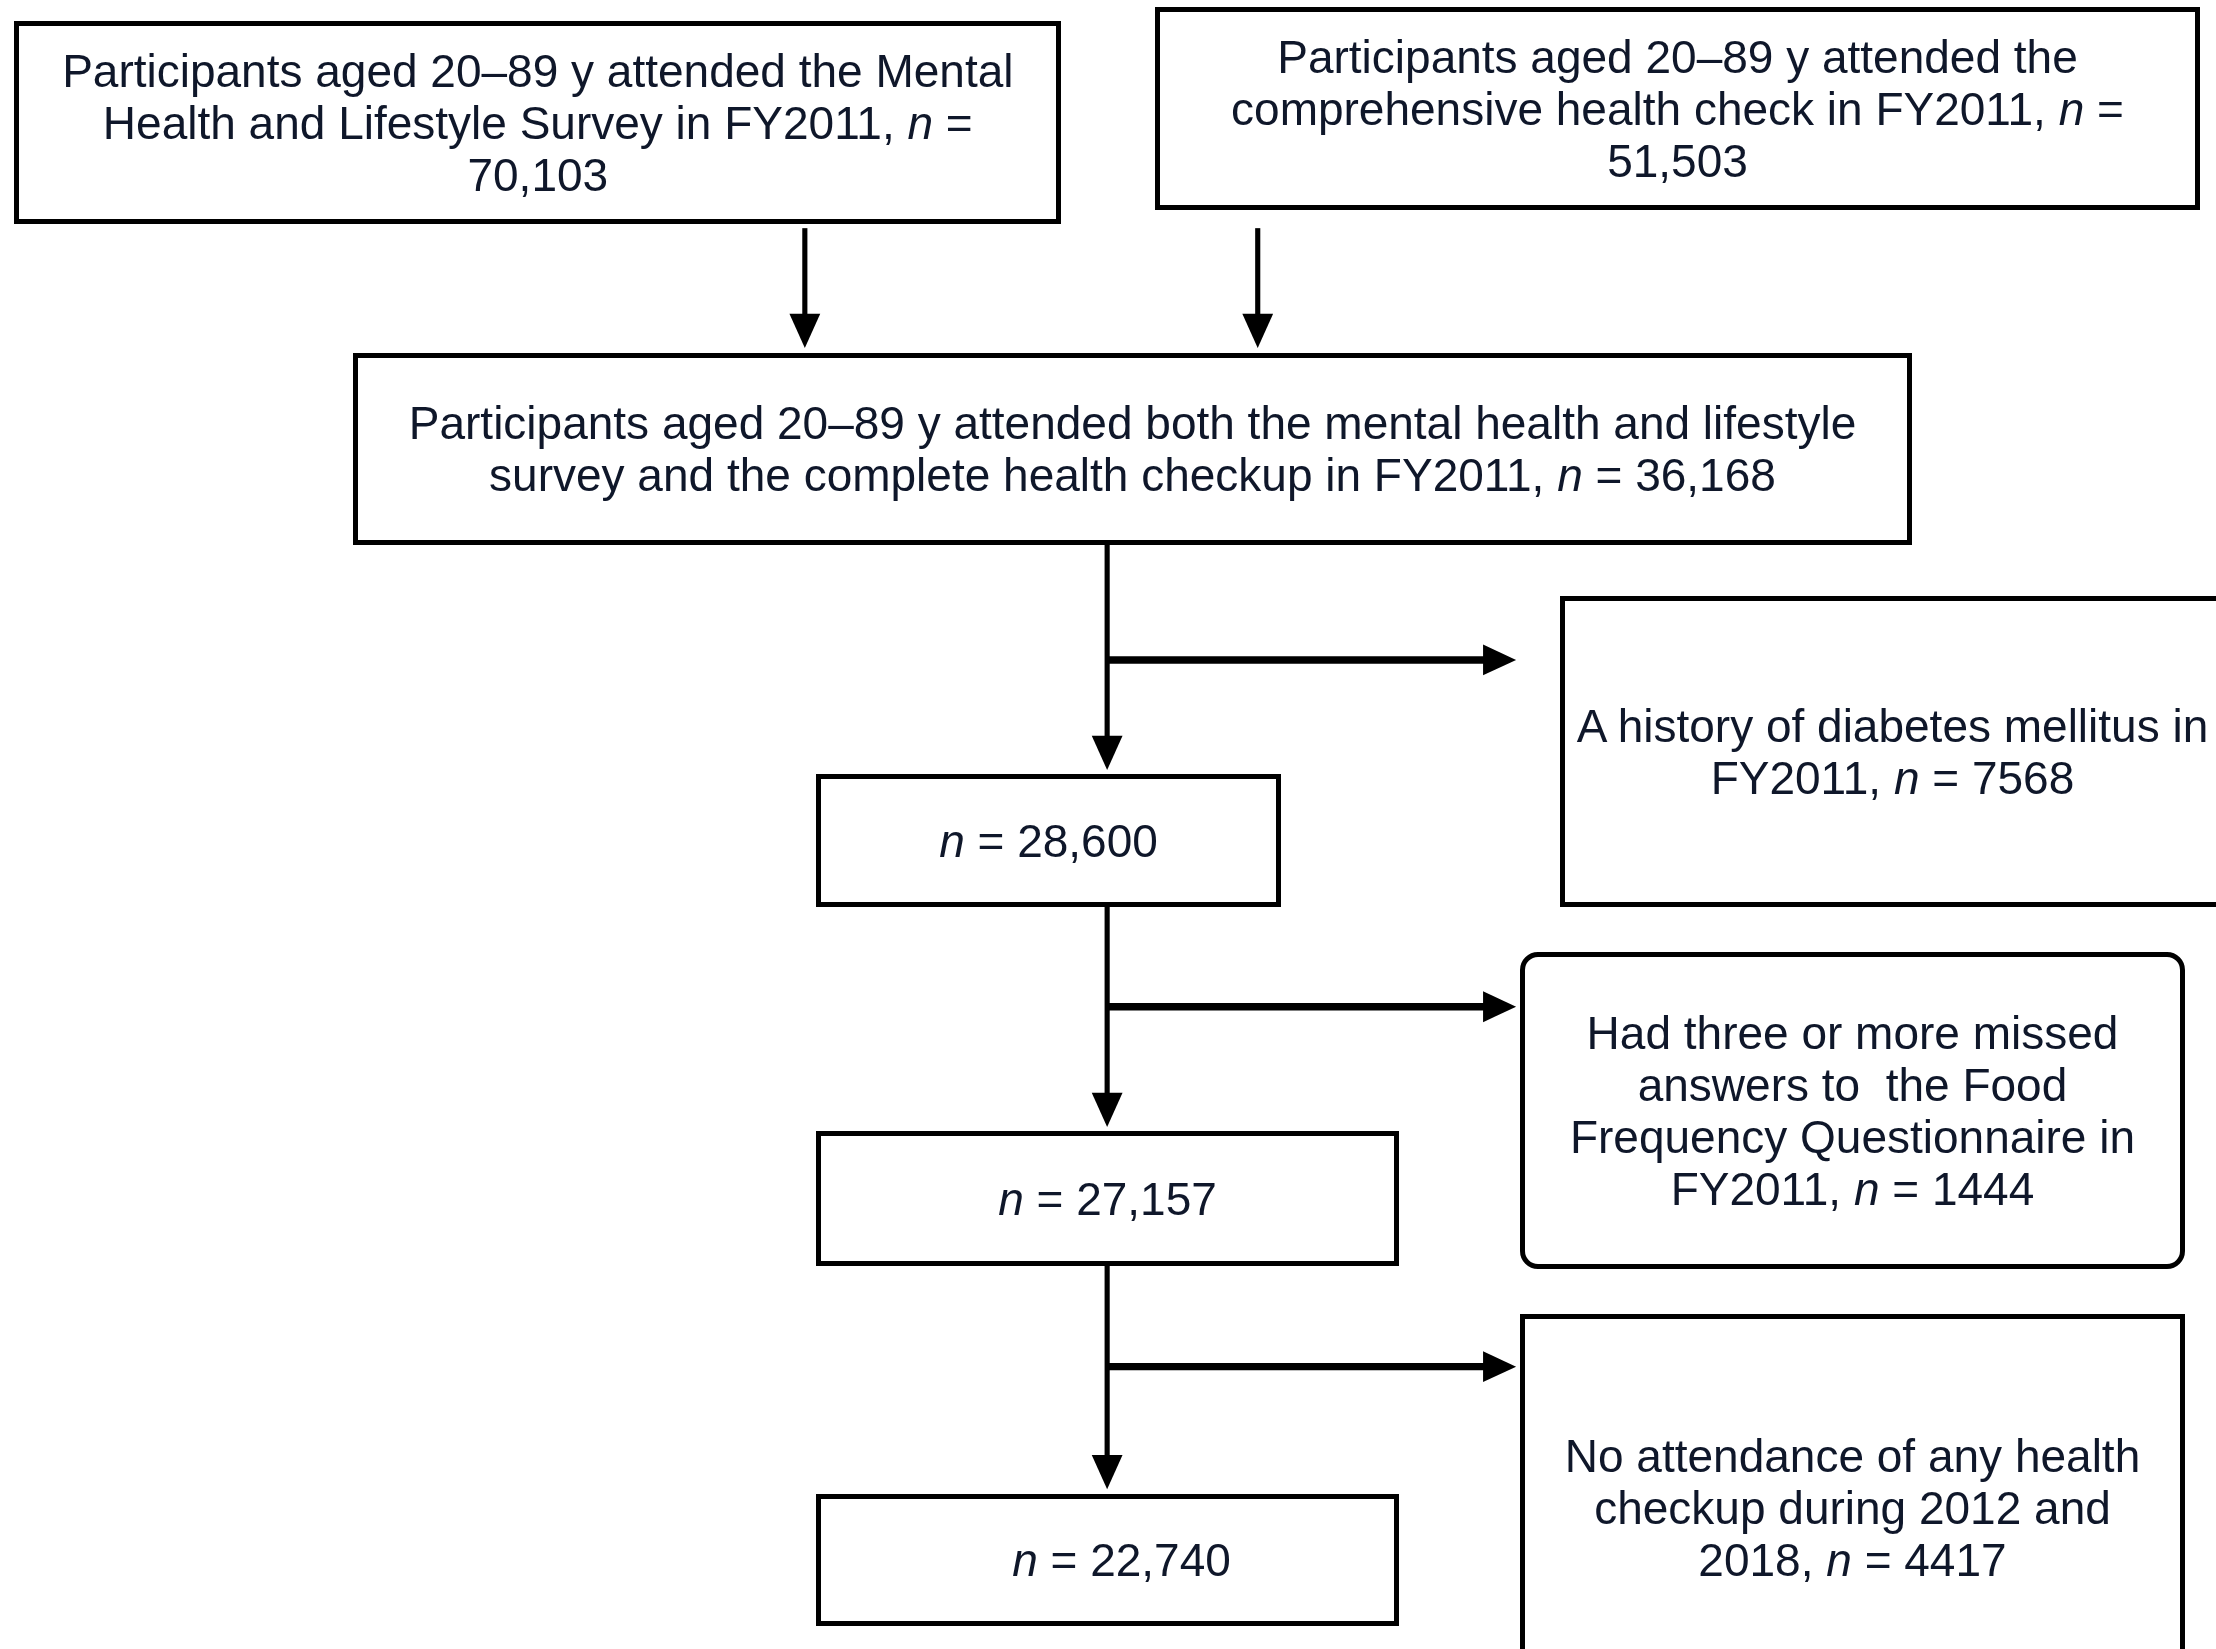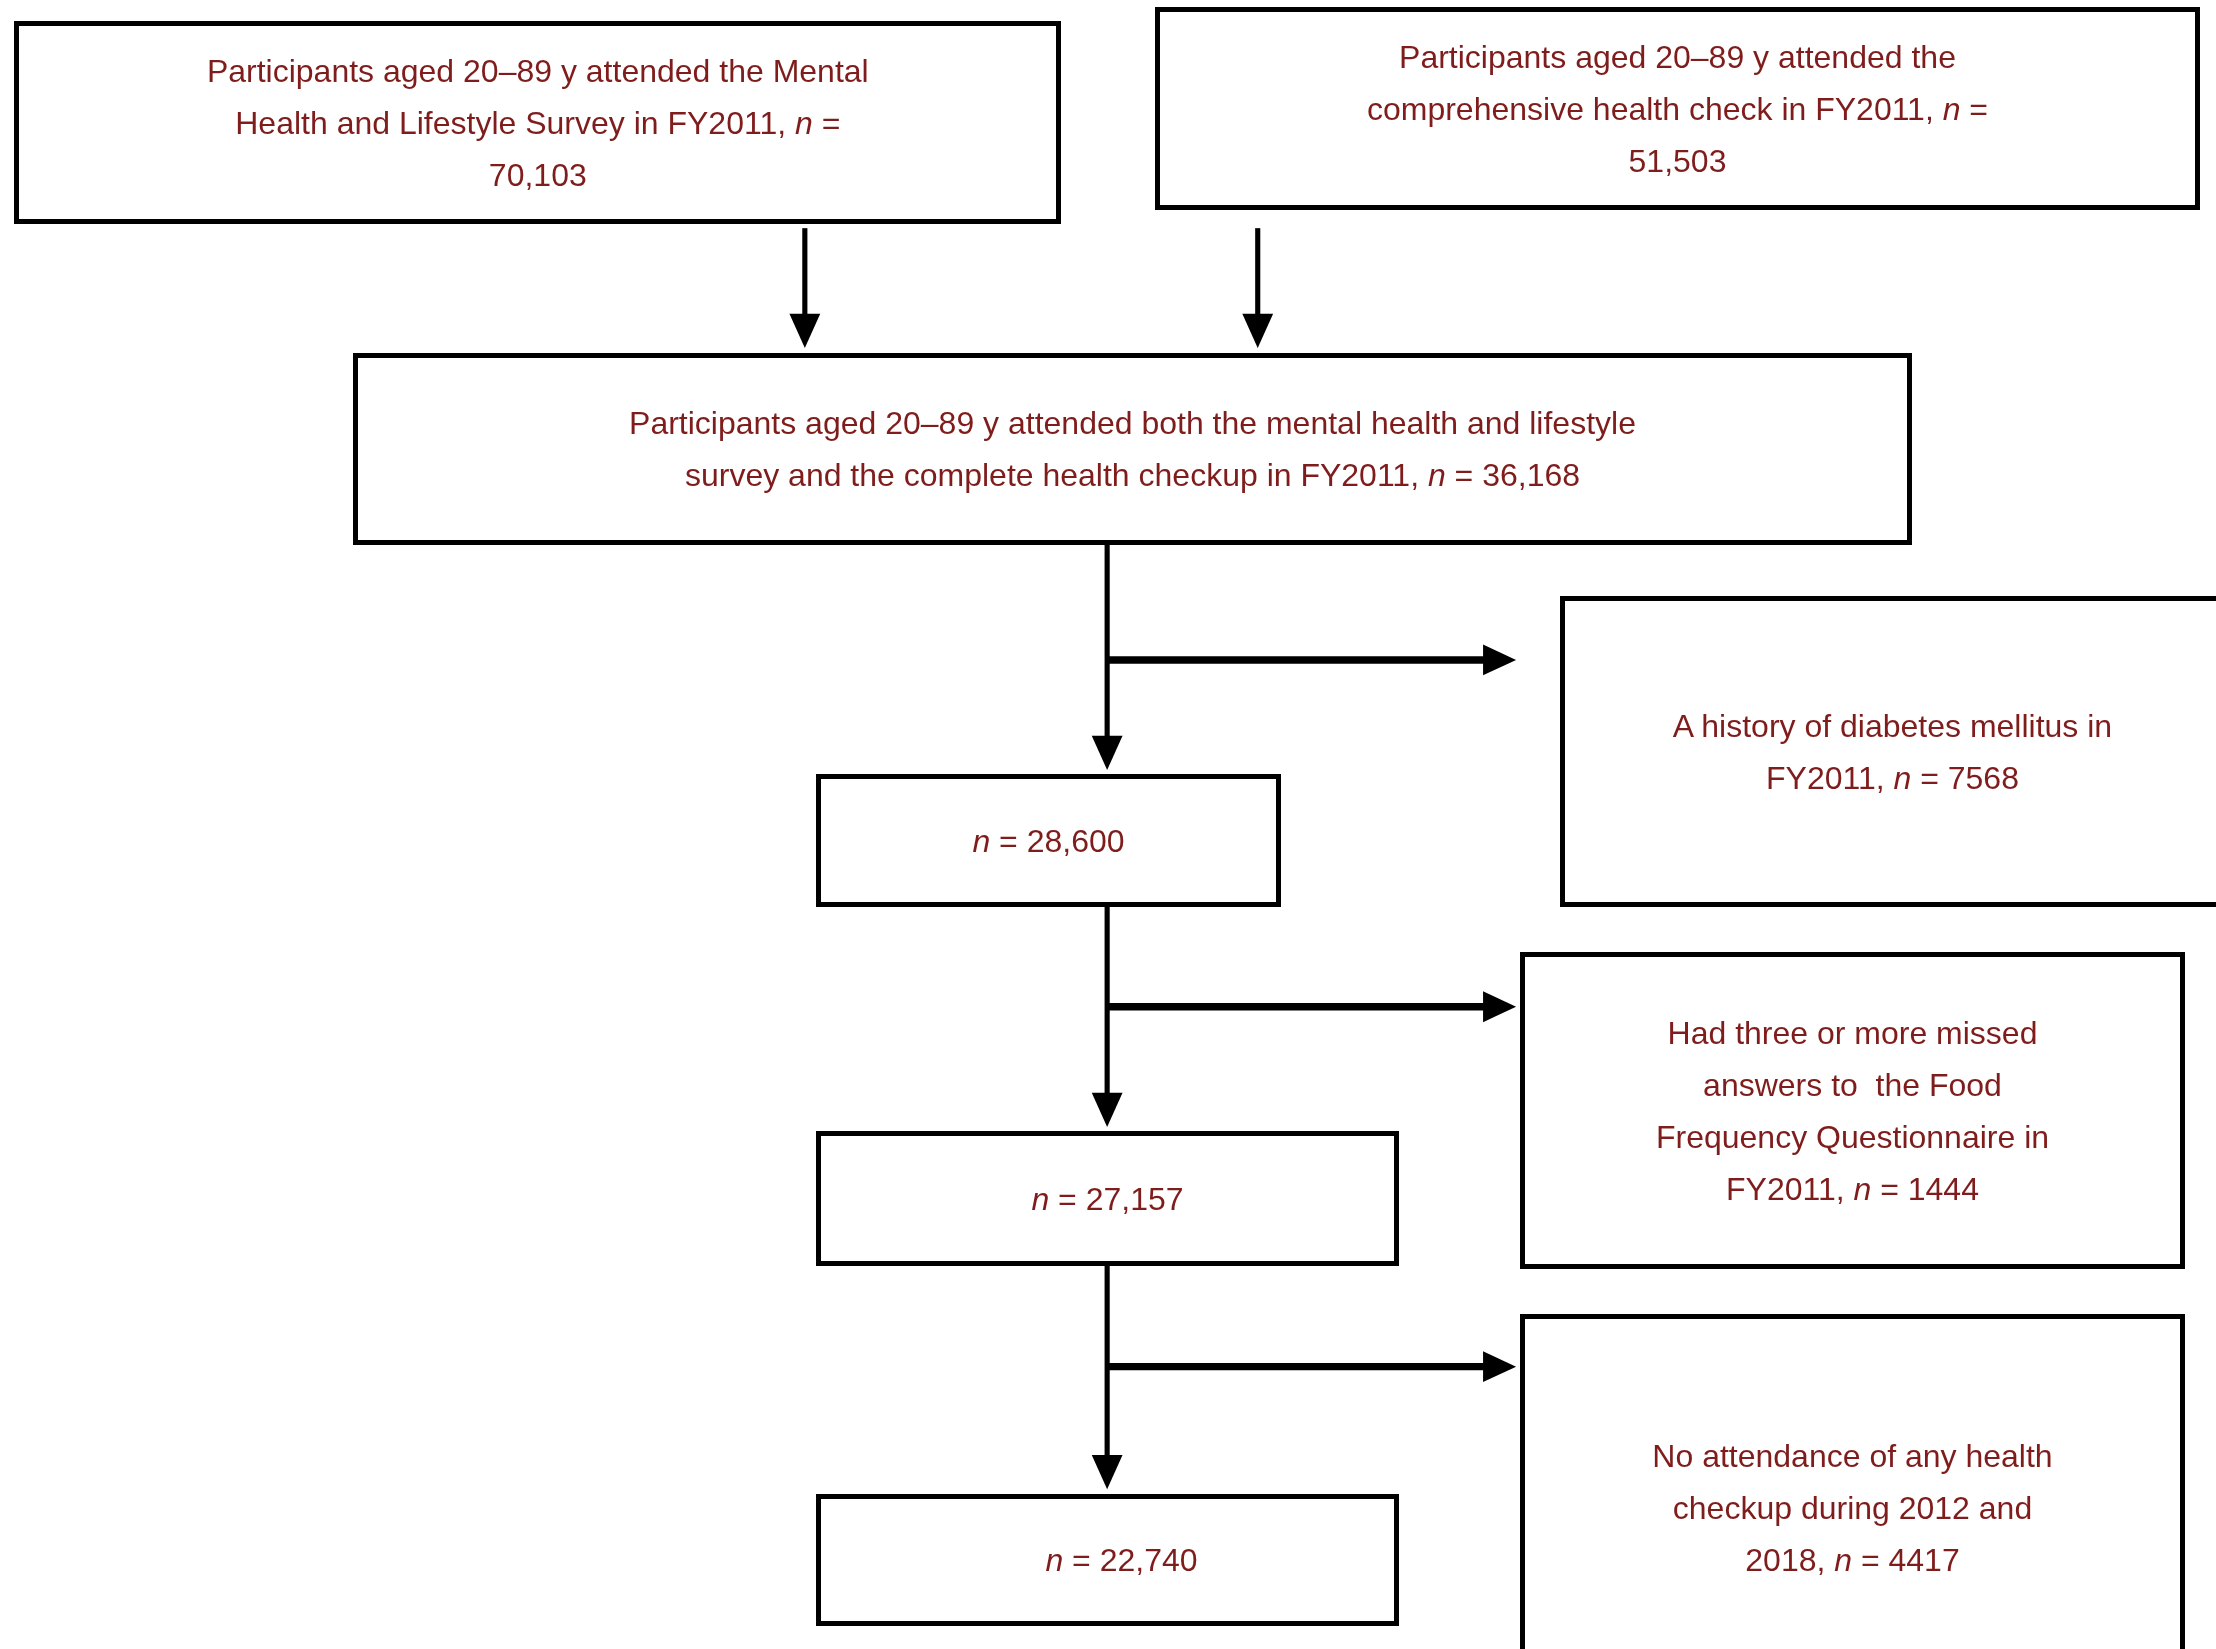--- a/index.html
+++ b/index.html
@@ -28,35 +28,35 @@
     border: 5.7px solid #000000;
     background: #ffffff;
     display: flex;
     align-items: center;
     justify-content: center;
     text-align: center;
     z-index: 2;
   }
   .node .label {
     white-space: pre-wrap;
-    font-size: 32px;
+    font-size: 46px;
     line-height: 52px;
-    color: #7f1d1d;
+    color: #0f172a;
     padding: 0 11.4px;
   }
   
   .box-survey { left: 14.3px;   top: 21px;   width: 1047px; height: 203px; }
   .box-check  { left: 1155px; top: 7px;   width: 1045px; height: 203px; }
   .box-both   { left: 329px;  top: 353px;  width: 1559px; height: 192px; margin-left: 24px; }
   .box-n1     { left: 816px; top: 774px; width: 465px; height: 133px; }
   .box-n2     { left: 816px; top: 1131px; width: 583px; height: 135px; }
   .box-n3     { left: 816px; top: 1494px; width: 583px; height: 132px; padding-left: 28px; }
   
   .box-excl1  { left: 1520px; top: 596px; width: 665px; height: 311px; margin-left: 40px; }
-  .box-excl2  { left: 1520px; top: 952px; width: 665px; height: 317px; }
+  .box-excl2  { left: 1520px; top: 952px; width: 665px; height: 317px; border-radius: 18px; }
   .box-excl3  { left: 1520px; top: 1314px; width: 665px; height: 387px; }
 </style>
 </head>
 <body>
 
 <div class="canvas">
 
   <svg class="arrows" width="2216" height="1649" viewBox="0 0 3885 2891">
 
     <g>

